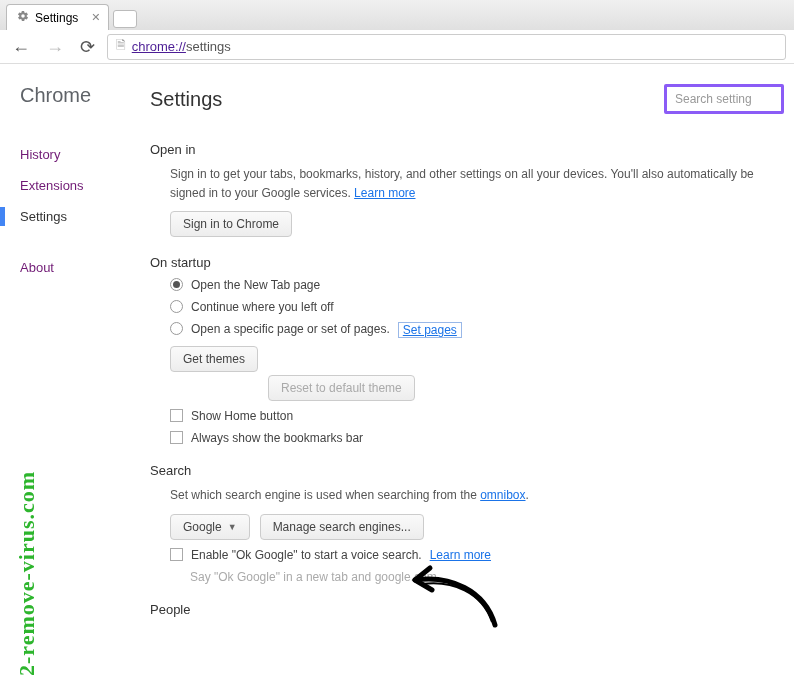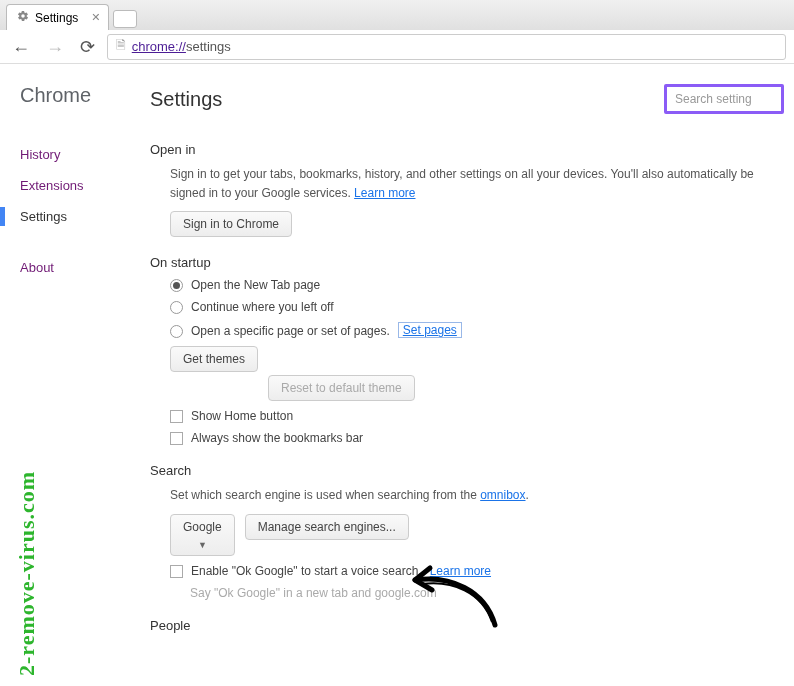--- a/index.html
+++ b/index.html
@@ -32,26 +32,26 @@
 .search-box { border:3px solid #8b5cf6; border-radius:2px; height:26px; width:120px; font-size:12px; padding:12px 8px; color:#999; display:flex; align-items:center; }
 
 .section-title { font-size:13px; color:#333; margin:18px 0 8px 0; }
 .indent { margin-left:20px; }
 .desc { font-size:12px; color:#555; line-height:1.6; margin-bottom:8px; }
 .link { color:#1a73e8; text-decoration:underline; cursor:pointer; }
 .link.boxed { border:1px solid #99b8e8; padding:0 4px; text-decoration:underline; }
 .btn { display:inline-block; border:1px solid #ccc; background:linear-gradient(#fafafa,#ededed); font-size:12px; color:#444; padding:5px 12px; border-radius:4px; cursor:pointer; }
 .btn.disabled { color:#aaa;margin-top:29px; }
 .row { display:flex; align-items:flex-start; gap:10px; margin:8px 0; }
-.radio-row, .cb-row { display:flex; align-items:flex-end; gap:8px; margin:8px 0; font-size:12px; color:#444; }
+.radio-row, .cb-row { display:flex; align-items:flex-start; gap:8px; margin:8px 0; font-size:12px; color:#444; }
 .radio { width:13px; height:13px; border:1px solid #999; border-radius:50%; display:flex; align-items:center; justify-content:center; background:#fff; }
 .radio.checked::after{ content:""; width:7px; height:7px; border-radius:50%; background:#555; }
 .cb { width:13px; height:13px; border:1px solid #aaa; background:#fff; }
 .muted { color:#aaa; font-size:12px; margin:4px 0 0 20px; }
-.drop-btn { display:inline-flex; align-items:center; gap:6px;flex-direction:column; }
+.drop-btn { display:inline-flex; align-items:center; gap:6px; }
 .drop-btn .caret { font-size:9px; color:#666; }
 
 .watermark { position:absolute; left:40px; bottom:10px; transform:rotate(-90deg); transform-origin:left bottom; font-family:"Comic Sans MS", cursive; font-weight:bold; color:#2db52d; font-size:22px; letter-spacing:1px; pointer-events:none; }
 .arrow-annot { position:absolute; left:400px; top:560px; pointer-events:none; }
 </style>
 </head>
 <body>
 
 <div class="tab-bar">
   <div class="tab">

